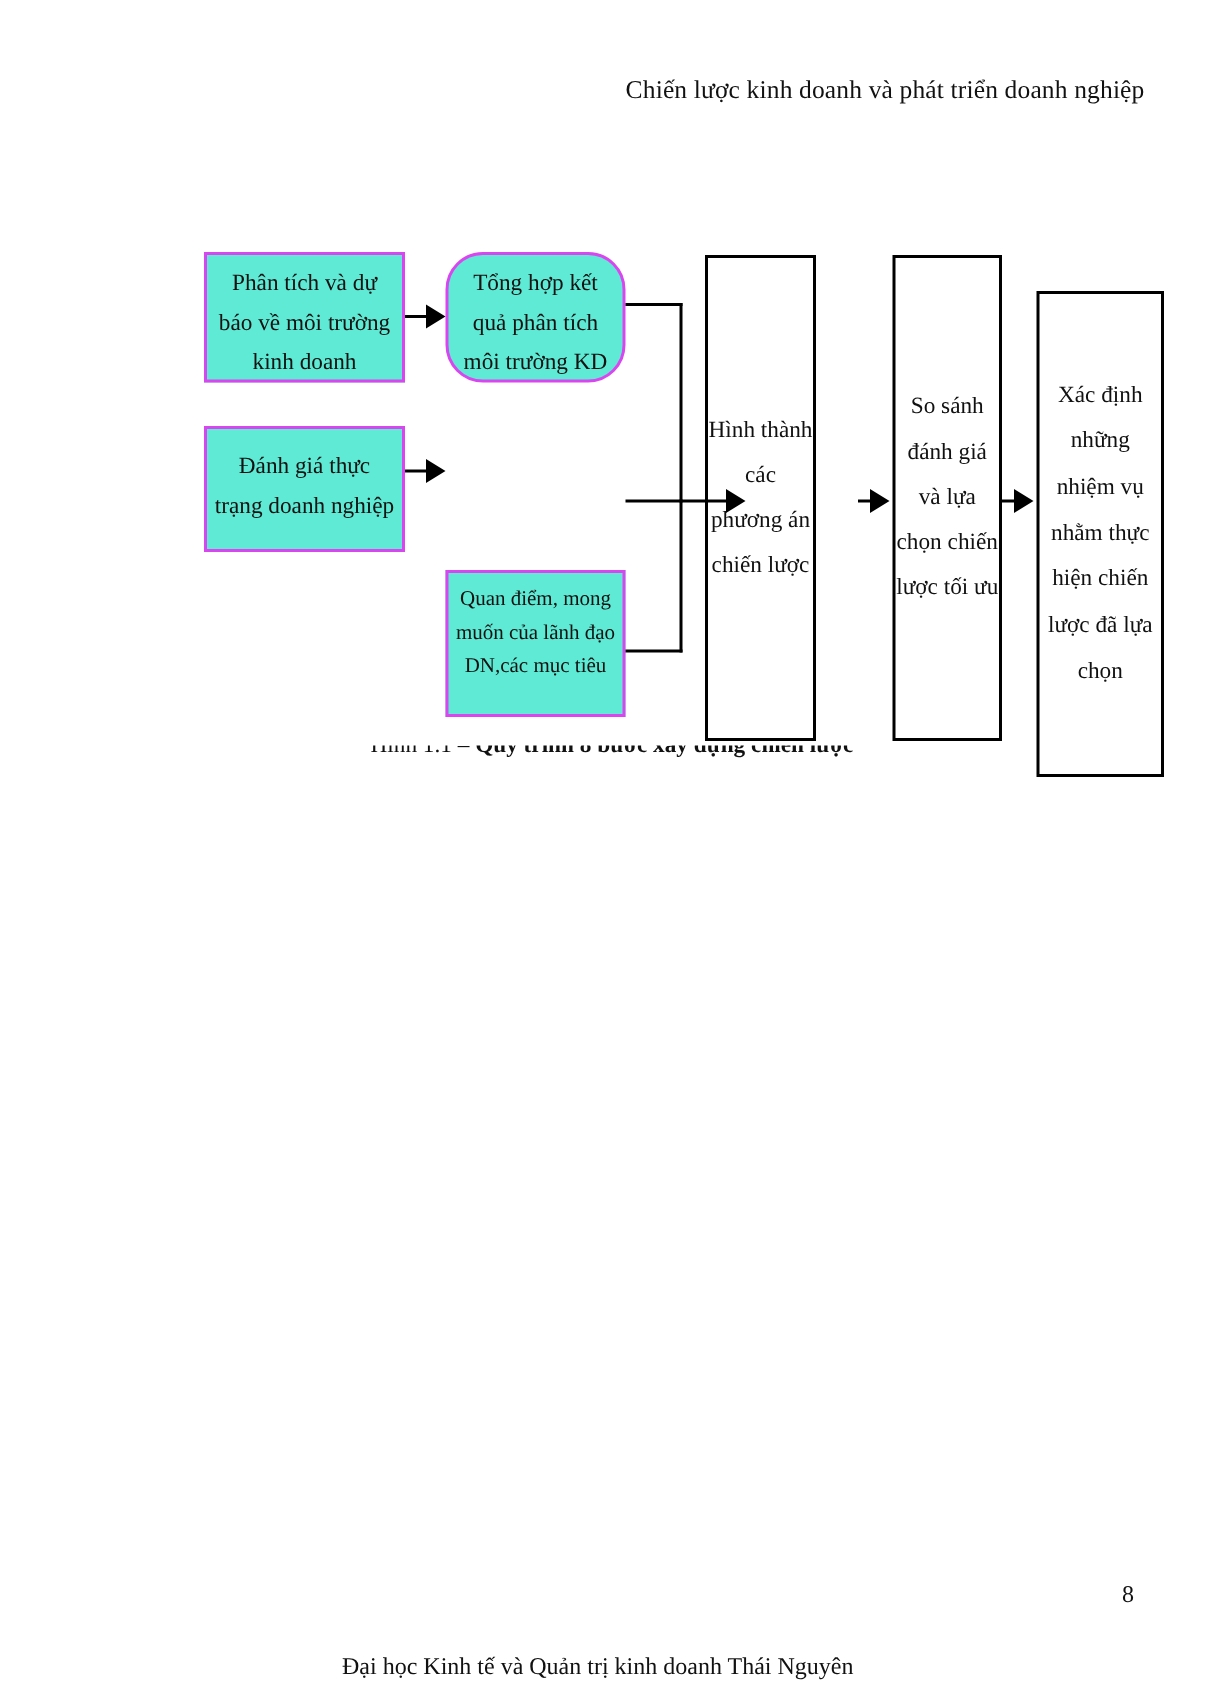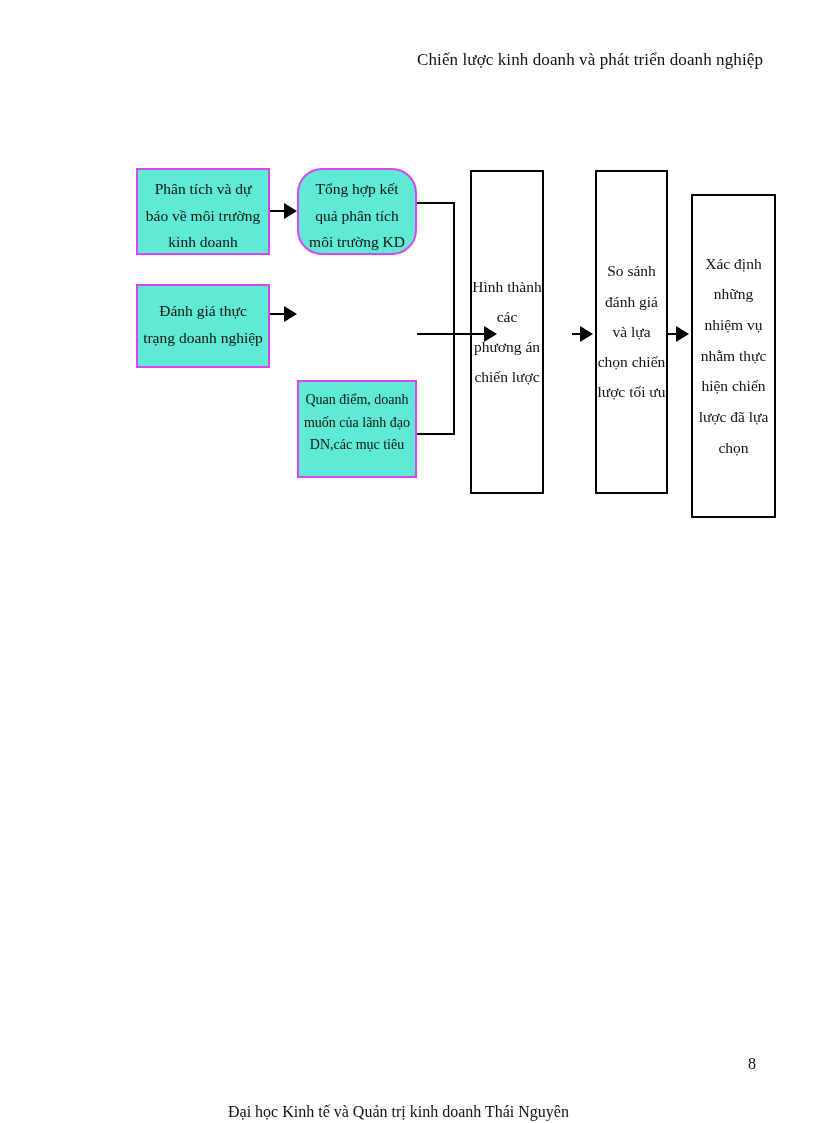--- a/index.html
+++ b/index.html
@@ -133,21 +133,21 @@
     <div class="box" id="box-assess">
       <span class="inner">Đánh giá thực trạng doanh nghiệp</span>
     </div>
 
     <div class="box" id="box-sum-env">
       <span class="inner">Tổng hợp kết quả phân tích môi trường KD</span>
     </div>
 
 
     <div class="box" id="box-viewpoint">
-      <span class="inner">Quan điểm, doanh muốn của lãnh đạo DN,các mục tiêu</span>
+      <span class="inner">Quan điểm, mong muốn của lãnh đạo DN,các mục tiêu</span>
     </div>
 
     <div class="tallbox" id="box-form">
       <span>Hình thành các phương án chiến lược</span>
     </div>
 
     <div class="tallbox" id="box-compare">
       <span>So sánh đánh giá và lựa chọn chiến lược tối ưu</span>
     </div>
 
@@ -173,19 +173,24 @@
     <div class="arrowhead" style="left:484px;top:326px;"></div>
 
     <div class="ln h" style="left:572px;top:333px;width:10px;"></div>
     <div class="arrowhead" style="left:580px;top:326px;"></div>
 
     <div class="ln h" style="left:668px;top:333px;width:10px;"></div>
     <div class="arrowhead" style="left:676px;top:326px;"></div>
 
   </div>
 
+  <div class="caption-wrap">
+    <span class="caption">
+      <span>Hình 1.1 – </span><b>Quy trình 8 bước xây dựng chiến lược</b>
+    </span>
+  </div>
 
   <div class="footer">
     <span class="ftext">Đại học Kinh tế và Quản trị kinh doanh Thái Nguyên</span>
     <span class="fpage">8</span>
   </div>
 
 </div>
 
 </body></html>

